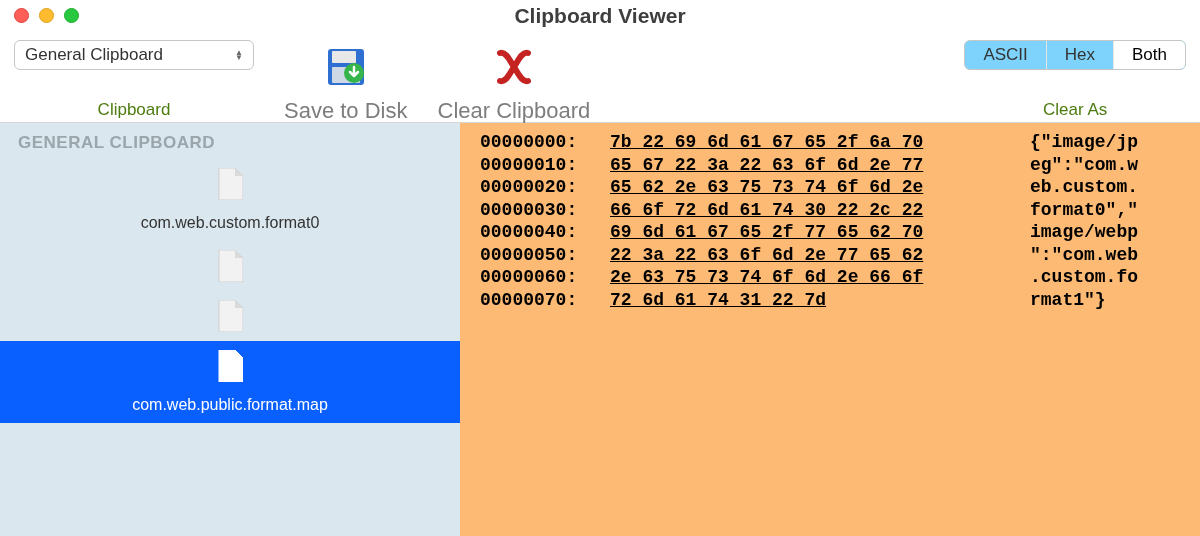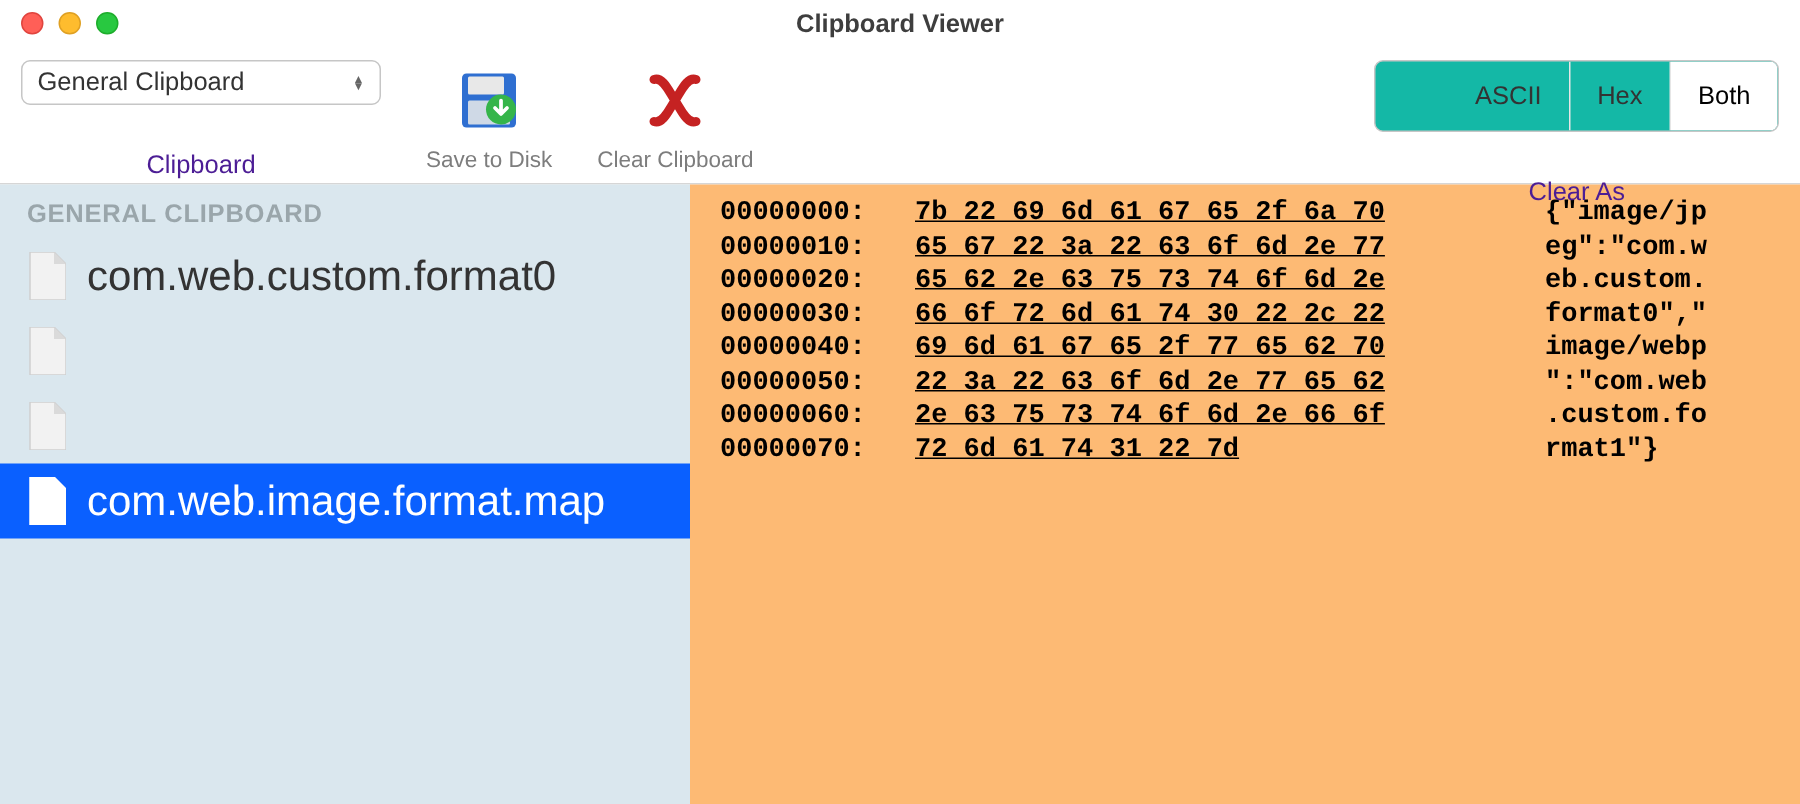--- a/index.html
+++ b/index.html
@@ -33,21 +33,21 @@
       width: 15px;
       height: 15px;
       border-radius: 50%;
     }
     .tl-close { background: #ff5f57; border: 0.5px solid #e0443e; }
     .tl-min { background: #febc2e; border: 0.5px solid #dfa023; }
     .tl-max { background: #28c840; border: 0.5px solid #1dad2b; }
     .window-title {
       width: 100%;
       text-align: center;
-      font-size: 17px;
+      font-size: 21px;
       font-weight: 700;
       color: #3e3e3e;
     }
     .toolbar {
       height: 90px;
       display: flex;
       align-items: flex-start;
       padding: 8px 14px 0 14px;
       position: relative;
     }
@@ -78,56 +78,55 @@
     .popup-arrows {
       display: flex;
       flex-direction: column;
       gap: 0px;
       line-height: 5px;
       font-size: 8px;
       color: #666;
     }
     .toolbar-label {
       font-size: 17px;
-      color: #4c1d95;
+      color: #4d7c0f;
       margin-top: 30px;
     }
     .toolbar-icon-group {
       display: flex;
       flex-direction: column;
       align-items: center;
       margin-left: 30px;
     }
     .toolbar-icon-button {
       width: 54px;
       height: 54px;
       display: flex;
       align-items: center;
       justify-content: center;
       cursor: default;
     }
     .toolbar-icon-label {
-      font-size: 15px;
+      font-size: 22px;
       color: #7d7d7d;
       margin-top: 4px;
     }
     .view-as-group {
       margin-left: auto;
       display: flex;
       flex-direction: column;
       align-items: center;
     }
     .segmented {
       display: flex;
       border: 1px solid #c6c6c6;
       border-radius: 6px;
       overflow: hidden;
-      height: 48px;
-      background: #14b8a6;
-      padding-left: 48px;
+      height: 30px;
+      background: #7dd3fc;
     }
     .segment {
       padding: 0 18px;
       display: flex;
       align-items: center;
       font-size: 17px;
       color: #333;
       border-right: 1px solid #e6e6e6;
       cursor: default;
     }
@@ -150,23 +149,24 @@
       font-size: 17px;
       font-weight: 600;
       letter-spacing: 0.5px;
       color: #9aa6ab;
     }
     .sidebar-item {
       display: flex;
       align-items: center;
       padding: 9px 18px;
       gap: 14px;
-      font-size: 28px;
+      font-size: 16px;
       color: #333;
       cursor: default;
+      flex-direction: column;
     }
     .sidebar-item.selected {
       background: #0a60ff;
       color: #fff;
     }
     .sidebar-item.selected .file-icon-fold {
       fill: #fff;
     }
     .file-icon {
       width: 26px;
@@ -268,19 +268,19 @@
             <svg class="file-icon" viewBox="0 0 26 32">
               <path d="M 2 0 L 18 0 L 26 8 L 26 32 L 2 32 Z" fill="#f2f2f2" stroke="#cfcfcf" stroke-width="1"></path>
               <path class="file-icon-fold" d="M 18 0 L 18 8 L 26 8 Z" fill="#dadada"></path>
             </svg>
           </div>
           <div class="sidebar-item selected">
             <svg class="file-icon" viewBox="0 0 26 32">
               <path d="M 2 0 L 18 0 L 26 8 L 26 32 L 2 32 Z" fill="#fff" stroke="#fff" stroke-width="1"></path>
               <path class="file-icon-fold" d="M 18 0 L 18 8 L 26 8 Z" fill="#e0e8ff"></path>
             </svg>
-            <span>com.web.image.format.map</span>
+            <span>com.web.public.format.map</span>
           </div>
         </div>
     </div>
     <div class="hex-view" id="hex-view"><div class="hex-row"><span class="hex-offset">00000000:</span><span class="hex-bytes">7b 22 69 6d 61 67 65 2f 6a 70</span><span class="hex-ascii">{"image/jp</span></div><div class="hex-row"><span class="hex-offset">00000010:</span><span class="hex-bytes">65 67 22 3a 22 63 6f 6d 2e 77</span><span class="hex-ascii">eg":"com.w</span></div><div class="hex-row"><span class="hex-offset">00000020:</span><span class="hex-bytes">65 62 2e 63 75 73 74 6f 6d 2e</span><span class="hex-ascii">eb.custom.</span></div><div class="hex-row"><span class="hex-offset">00000030:</span><span class="hex-bytes">66 6f 72 6d 61 74 30 22 2c 22</span><span class="hex-ascii">format0","</span></div><div class="hex-row"><span class="hex-offset">00000040:</span><span class="hex-bytes">69 6d 61 67 65 2f 77 65 62 70</span><span class="hex-ascii">image/webp</span></div><div class="hex-row"><span class="hex-offset">00000050:</span><span class="hex-bytes">22 3a 22 63 6f 6d 2e 77 65 62</span><span class="hex-ascii">":"com.web</span></div><div class="hex-row"><span class="hex-offset">00000060:</span><span class="hex-bytes">2e 63 75 73 74 6f 6d 2e 66 6f</span><span class="hex-ascii">.custom.fo</span></div><div class="hex-row"><span class="hex-offset">00000070:</span><span class="hex-bytes">72 6d 61 74 31 22 7d</span><span class="hex-ascii">rmat1"}</span></div></div>
   </div>
 </div>
 
 </body></html>

